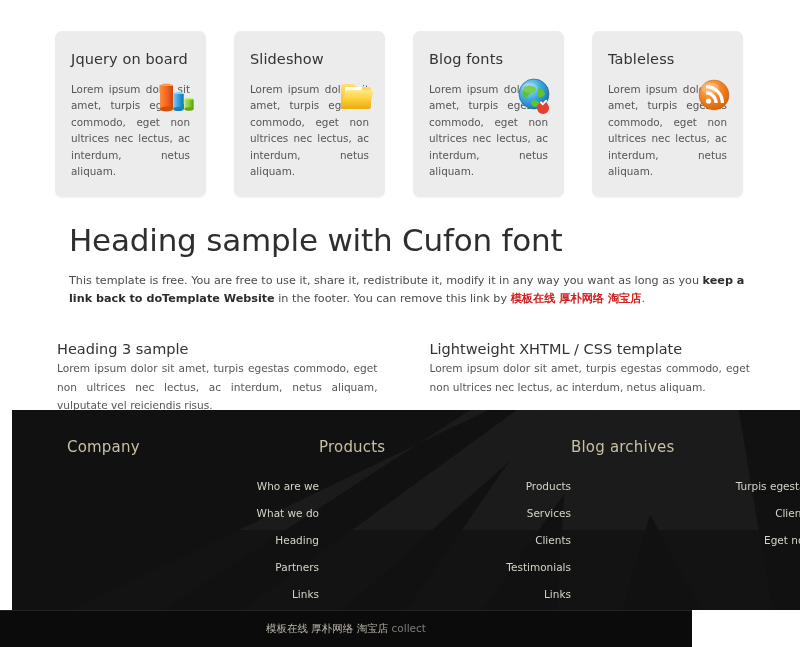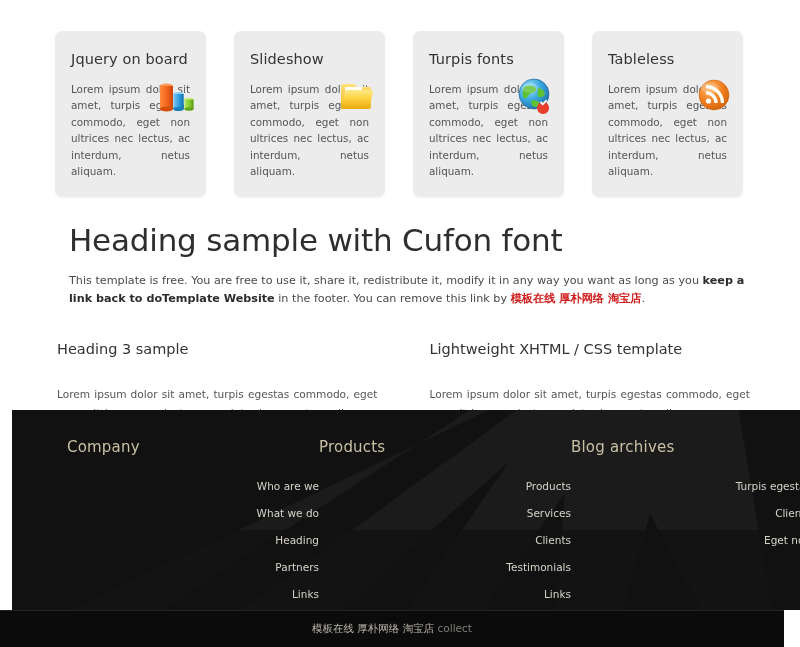--- a/index.html
+++ b/index.html
@@ -86,21 +86,21 @@
     display: flex;
     padding: 33px 50px 0 57px;
     gap: 52px;
   }
   .col { width: 348px; }
 
   .h3 {
     font-size: 14.5px;
     font-weight: 400;
     color: #333333;
-    margin-bottom: 28px;
+    margin-bottom: 2px;
   }
   .col p {
     font-size: 10.6px;
     line-height: 18.5px;
     color: #555555;
     text-align: justify;
   }
 
   
   .footer {
@@ -141,21 +141,21 @@
     color: #d6d3c9;
     text-decoration: none;
     line-height: 11px;
   }
 
   
   .bottom {
     position: absolute;
     left: 0;
     top: 610px;
-    width: 784px;
+    width: 692px;
     height: 37px;
     background: #0b0b0b;
     border-top: 1px solid #232323;
     display: flex;
     align-items: center;
     justify-content: center;
   }
   .bottom .txt {
     font-size: 10.5px;
     color: #b9b5a9;
@@ -222,21 +222,21 @@
           </defs>
           <path d="M7 9 h11 l3 3 h12 a2 2 0 0 1 2 2 v18 a2 2 0 0 1 -2 2 H7 a2 2 0 0 1 -2 -2 V11 a2 2 0 0 1 2 -2 z" fill="url(#gFoldBack)"></path>
           <path d="M9 12 h17 v20 H9 z" fill="#ffffff" opacity="0.93"></path>
           <path d="M12 16 h12 M12 20 h12 M12 24 h9" stroke="#dedede" stroke-width="1.1"></path>
           <path d="M14 15 L35 15 a2 2 0 0 1 1.9 2.6 l-3.6 14.5 a2.6 2.6 0 0 1 -2.5 1.9 H6.6 a1.6 1.6 0 0 1 -1.55 -2 l3.6 -14.6 A3 3 0 0 1 11.6 15 z" fill="url(#gFold)"></path>
         </svg>
       </span>
     </div>
 
     <div class="card">
-      <div class="card-title">Turpis fonts</div>
+      <div class="card-title">Blog fonts</div>
       <div class="card-body">Lorem ipsum dolor sit amet, turpis egestas commodo, eget non ultrices nec lectus, ac interdum, netus aliquam.</div>
       <span class="card-icon">
         <svg width="40" height="40" viewBox="0 0 40 40">
           <defs>
             <radialGradient id="gGlobe" cx="0.34" cy="0.3" r="0.78">
               <stop offset="0%" stop-color="#a7e1f8"></stop>
                 <stop offset="50%" stop-color="#3aa9e0"></stop>
                 <stop offset="100%" stop-color="#1b6ea8"></stop>
             </radialGradient>
           </defs>

